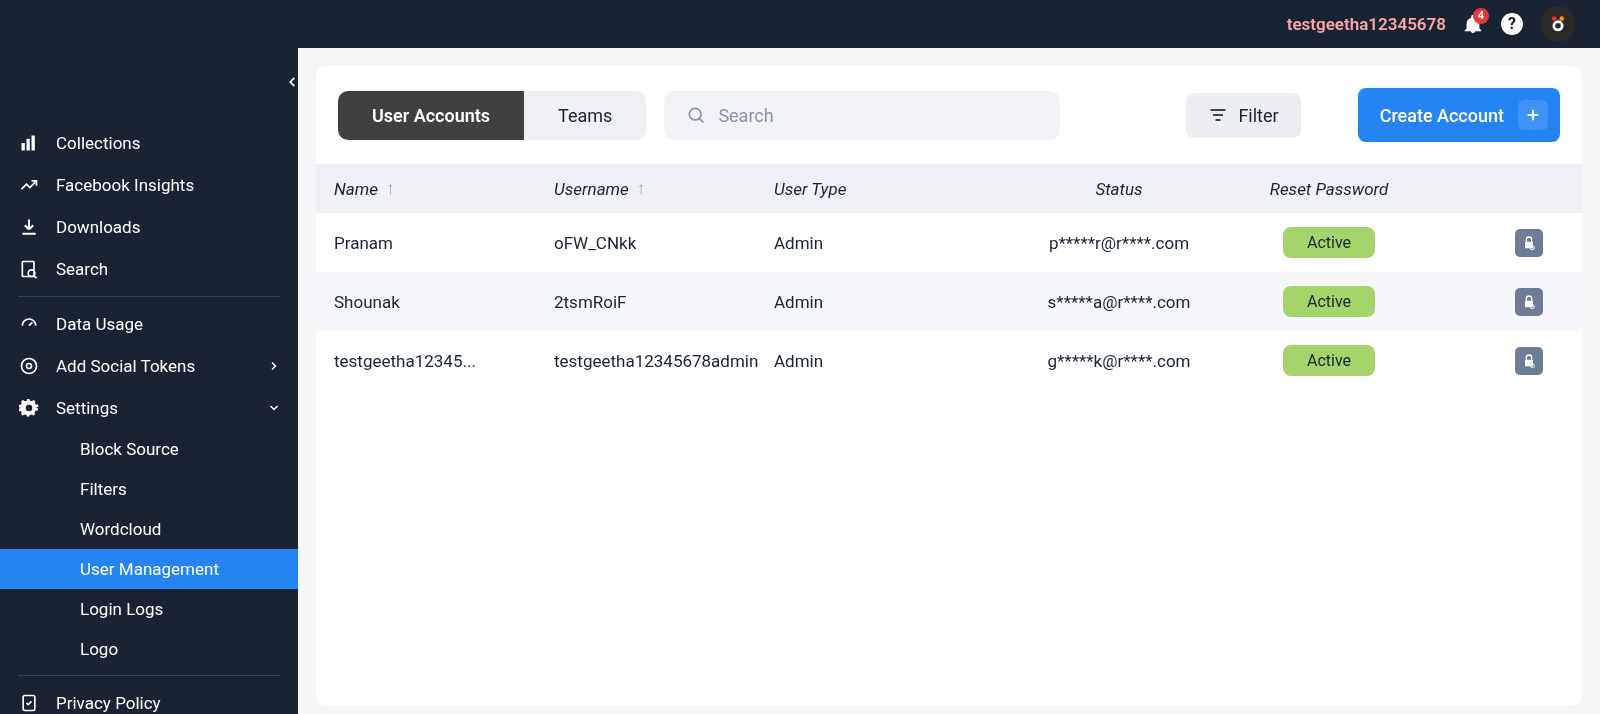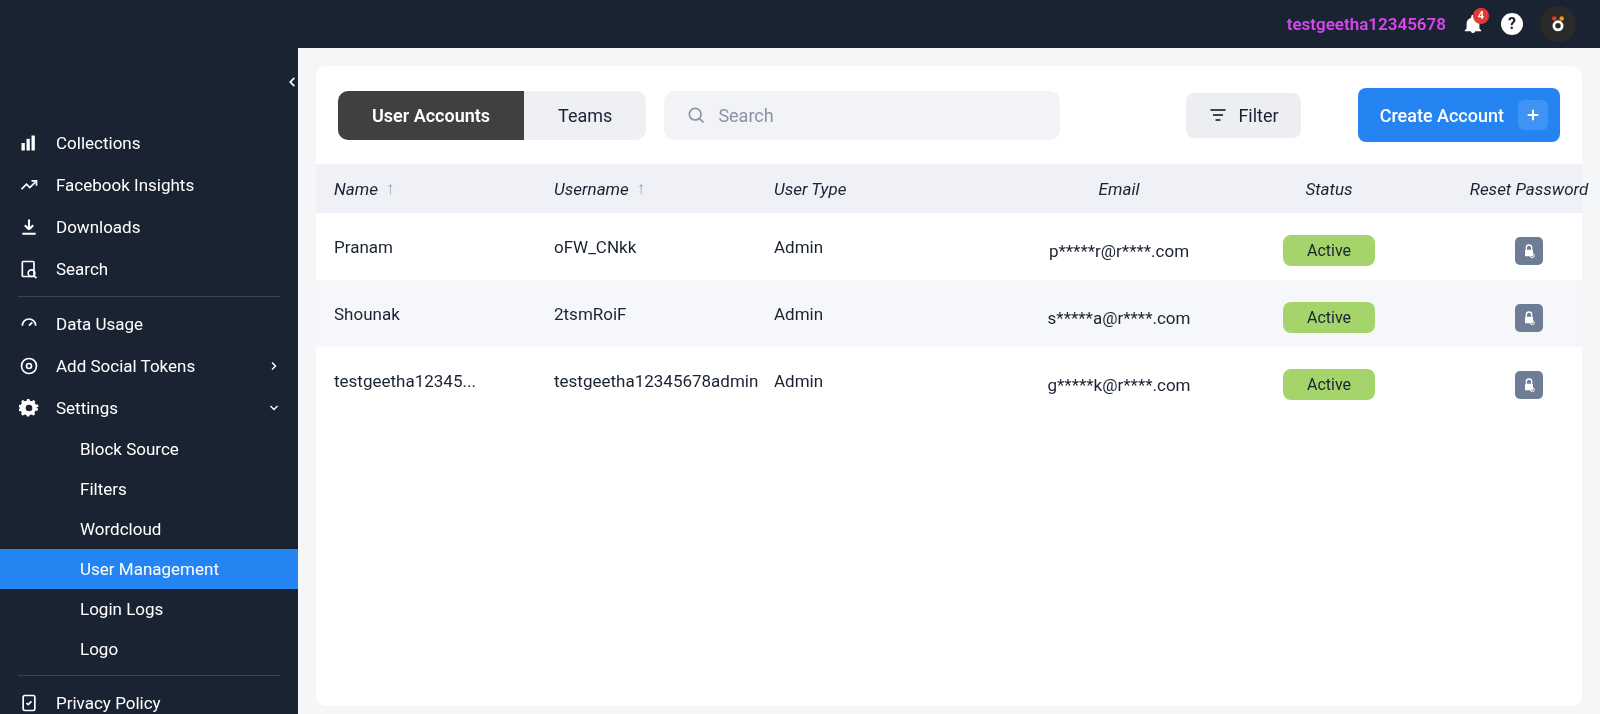--- a/index.html
+++ b/index.html
@@ -1,19 +1,19 @@
 <!DOCTYPE html>
 <html><head>
 <meta charset="utf-8">
 <style>
 * { margin: 0; padding: 0; box-sizing: border-box; font-family: -apple-system, BlinkMacSystemFont, "Segoe UI", Roboto, Helvetica, Arial, sans-serif; }
 body { background: #1a2332; width: 1600px; height: 714px; overflow: hidden; display: flex; flex-direction: column; }
 
 .topbar { height: 48px; background: #1a2332; display: flex; align-items: center; justify-content: flex-end; padding: 0 24px; gap: 16px; position: absolute; top: 0; right: 0; left: 0; z-index: 10; }
-.topbar .username { color: #d946ef; font-weight: 600; font-size: 17px; text-align: right; }
+.topbar .username { color: #fca5a5; font-weight: 600; font-size: 17px; text-align: right; }
 .topbar .icon-wrap { position: relative; color: #fff; cursor: pointer; }
 .badge { position: absolute; top: -5px; right: -5px; background: #e53935; color: #fff; border-radius: 10px; font-size: 11px; padding: 0 5px; min-width: 16px; height: 16px; line-height: 16px; text-align: center; font-weight: 600; }
 .avatar { width: 36px; height: 36px; border-radius: 50%; background: #2a2a2a; display: flex; align-items: center; justify-content: center; }
 
 .sidebar { width: 298px; background: #1a2332; color: #fff; height: 100%; display: flex; flex-direction: column; padding-top: 0; }
 .logo { padding: 4px 28px 10px; font-size: 32px; font-weight: 500; letter-spacing: 0.5px; color: #fff; user-select: none; }
 .logo .tail { color: #2e7de0; position: relative; }
 .logo .wifi { position: absolute; top: -4px; right: -14px; }
 
 .nav { margin-top: 70px; }
@@ -44,21 +44,21 @@
 .create-btn { background: #2484f2; color: #fff; border-radius: 8px; padding: 12px 12px 12px 22px; font-size: 18px; font-weight: 500; display: flex; align-items: center; gap: 14px; cursor: pointer; margin-left: 39px; }
 .create-btn .plus { background: #3e93f5; width: 30px; height: 30px; border-radius: 6px; display: flex; align-items: center; justify-content: center; }
 
 .table { width: 100%; }
 .thead { display: grid; grid-template-columns: 220px 220px 220px 250px 170px 230px 110px; background: #eff1f7; padding: 14px 18px; color: #1a2332; font-size: 17px; font-style: italic; }
 .th { display: flex; align-items: center; gap: 8px; }
 .th.center { justify-content: center; }
 .sort-icon { color: #9aa3b5; }
 .trow { display: grid; grid-template-columns: 220px 220px 220px 250px 170px 230px 110px; padding: 14px 18px; font-size: 17px; color: #1a2332; align-items: center; }
 .trow.stripe { background: #f6f7fa; }
-.td.center { display: flex; justify-content: center; margin-top: 8px; }
+.td.center { display: flex; justify-content: center; }
 .status-pill { background: #a5d46a; color: #1a2332; padding: 6px 24px; border-radius: 8px; font-size: 16px; }
 .icon-btn { background: #6e7c96; width: 28px; height: 28px; border-radius: 5px; display: flex; align-items: center; justify-content: center; color: #fff; cursor: pointer; }
 
 svg { display: block; }
 </style>
 </head>
 <body>
 
 <div class="topbar">
   <span class="username">testgeetha12345678</span>
@@ -244,23 +244,20 @@
             <span class="sort-icon">↑</span>
           </div>
         <div class="th">
             <span>Username</span>
             <span class="sort-icon">↑</span>
           </div>
         <div class="th">
             <span>User Type</span>
           </div>
         <div class="th center">
-            <span>Email</span>
-          </div>
-        <div class="th center">
             <span>Status</span>
           </div>
         <div class="th center">
             <span>Reset Password</span>
           </div>
 
       </div>
 
       <div id="rows">
           <div class="trow">

